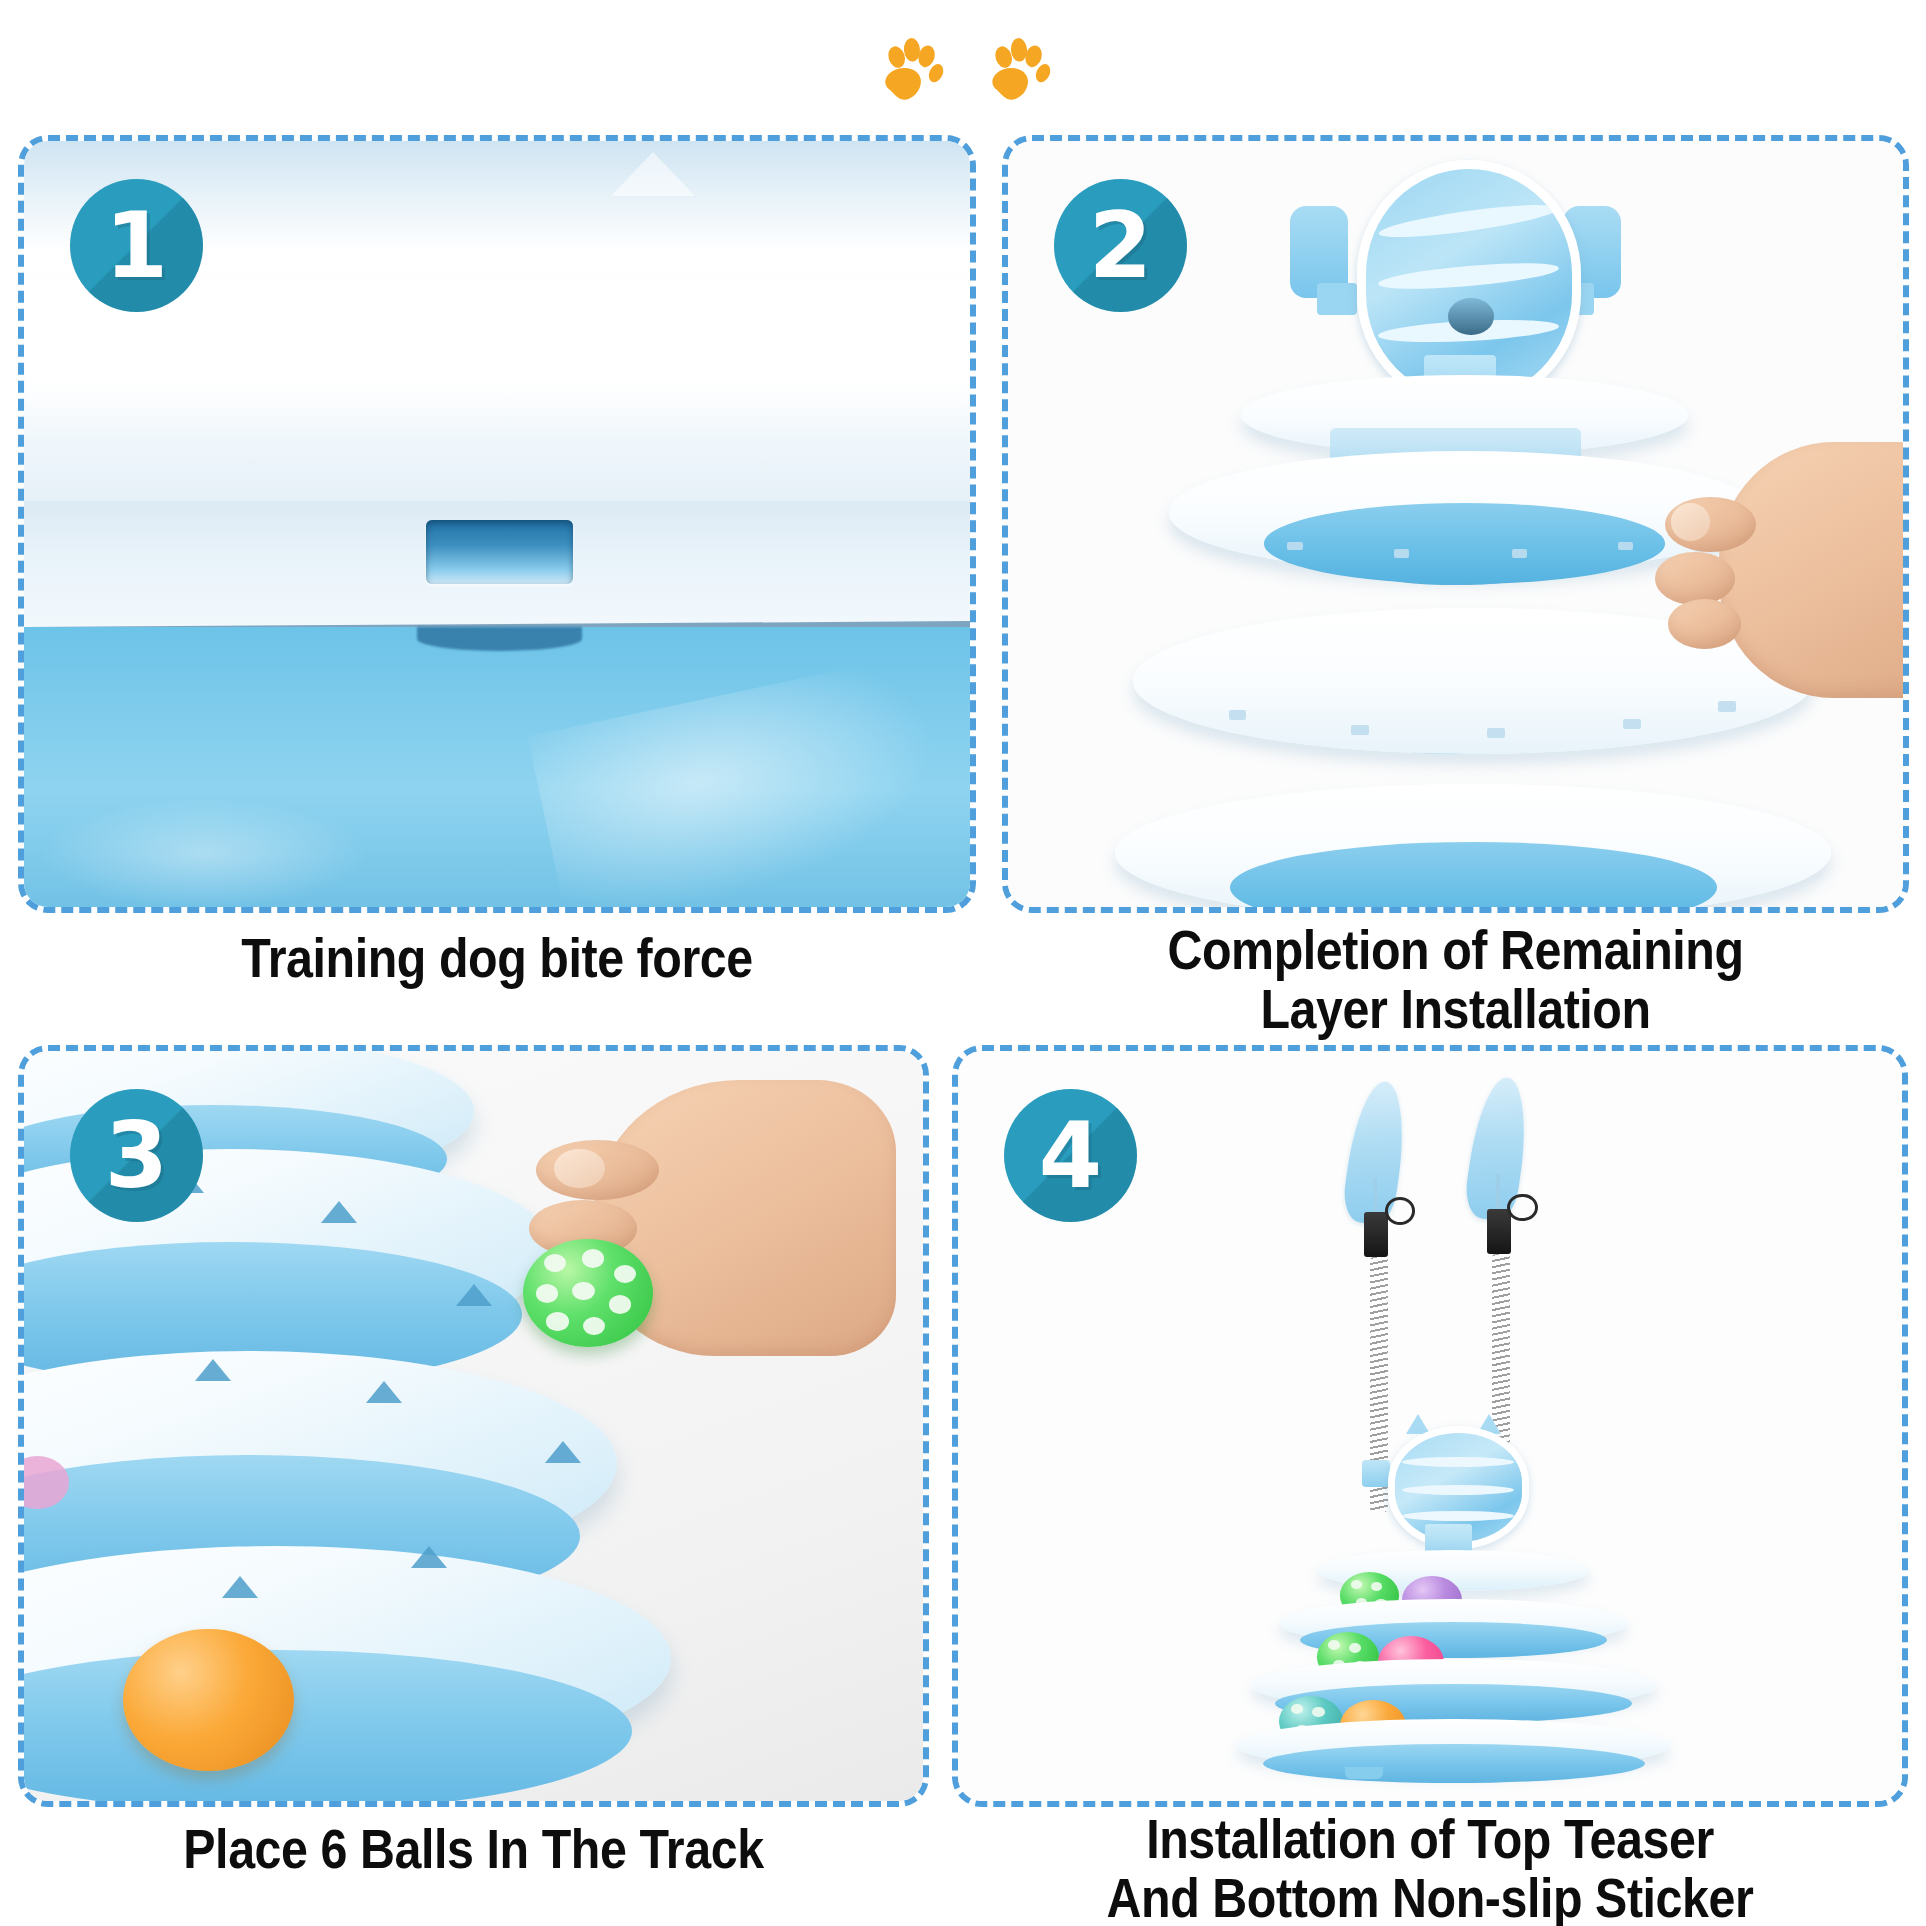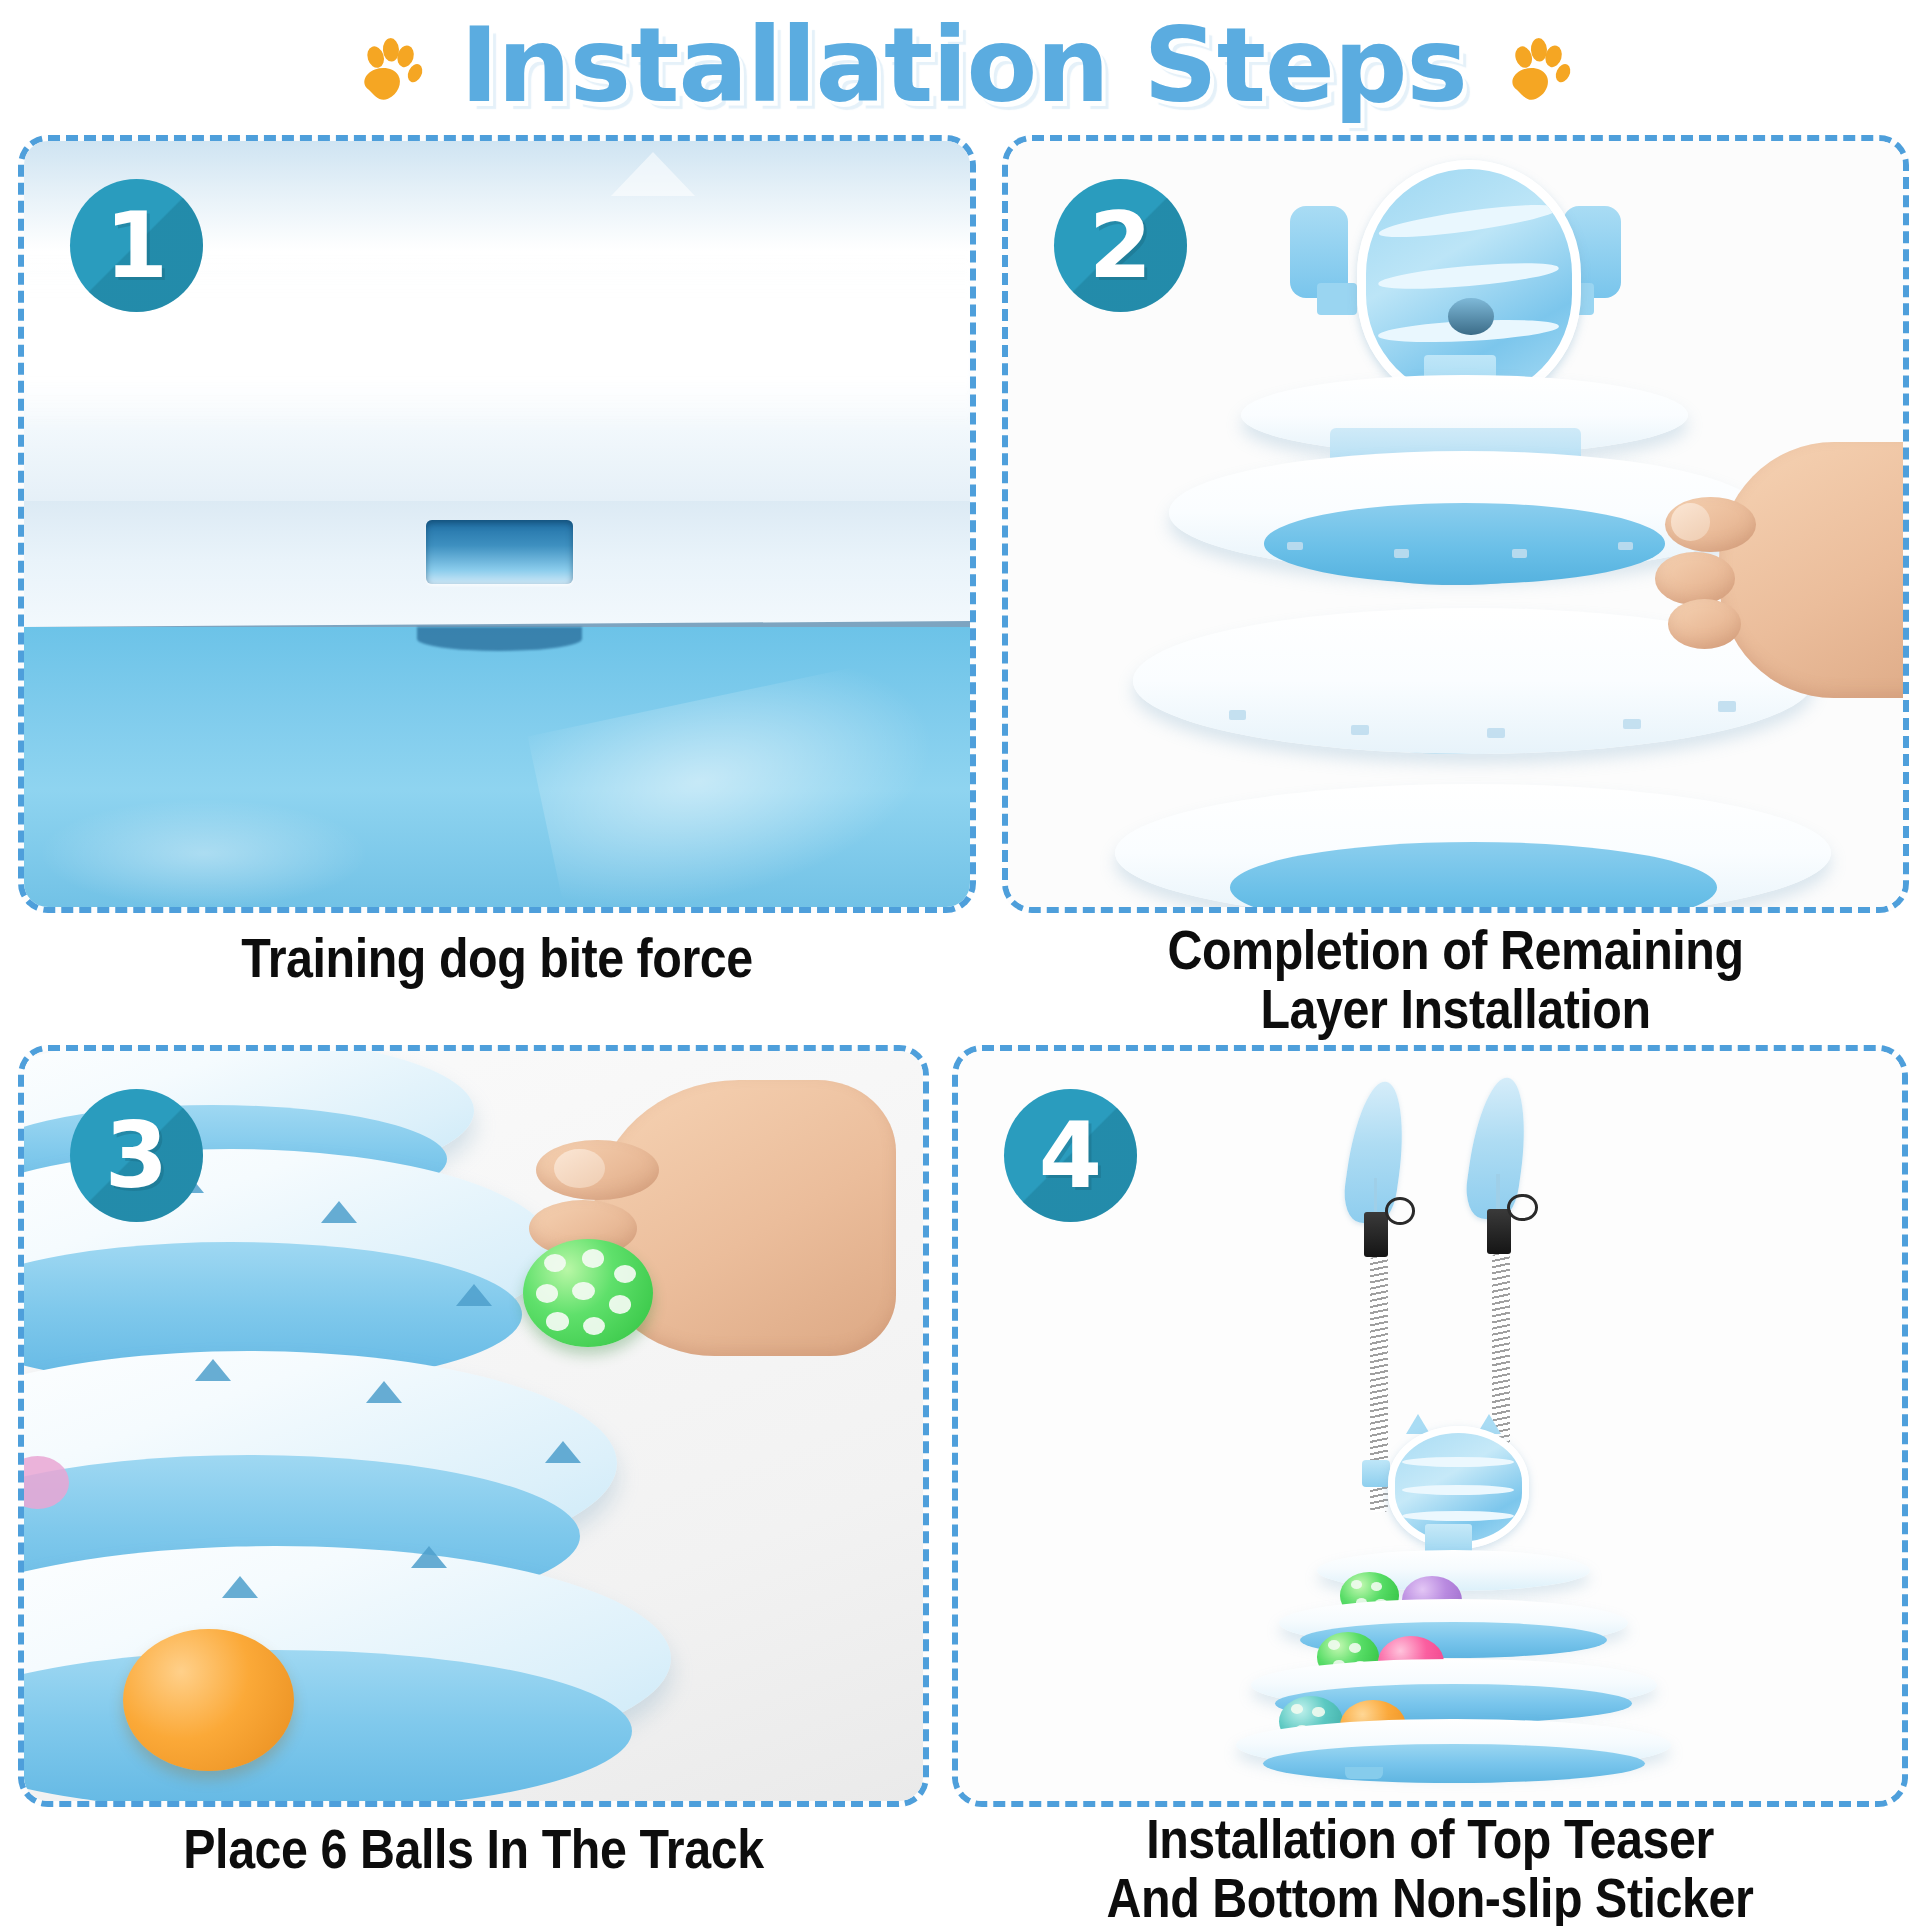--- a/index.html
+++ b/index.html
@@ -397,21 +397,20 @@
 <div class="title-bar">
   <div class="paw">
     <svg viewBox="0 0 100 100" aria-hidden="true">
       <ellipse cx="31" cy="33" rx="11" ry="15" fill="#F5A623" transform="rotate(-18 31 33)"></ellipse>
       <ellipse cx="52" cy="23" rx="11" ry="16" fill="#F5A623" transform="rotate(-4 52 23)"></ellipse>
       <ellipse cx="72" cy="32" rx="11" ry="15" fill="#F5A623" transform="rotate(16 72 32)"></ellipse>
       <ellipse cx="85" cy="55" rx="9" ry="13" fill="#F5A623" transform="rotate(26 85 55)"></ellipse>
       <path d="M22 78 C10 70 16 55 30 50 C42 46 56 48 62 58 C68 68 62 84 48 90 C37 95 30 86 22 78 Z" fill="#F5A623"></path>
     </svg>
   </div>
-  <div class="title-text">Installation Steps</div>
   <div class="paw">
     <svg viewBox="0 0 100 100" aria-hidden="true">
       <ellipse cx="31" cy="33" rx="11" ry="15" fill="#F5A623" transform="rotate(-18 31 33)"></ellipse>
       <ellipse cx="52" cy="23" rx="11" ry="16" fill="#F5A623" transform="rotate(-4 52 23)"></ellipse>
       <ellipse cx="72" cy="32" rx="11" ry="15" fill="#F5A623" transform="rotate(16 72 32)"></ellipse>
       <ellipse cx="85" cy="55" rx="9" ry="13" fill="#F5A623" transform="rotate(26 85 55)"></ellipse>
       <path d="M22 78 C10 70 16 55 30 50 C42 46 56 48 62 58 C68 68 62 84 48 90 C37 95 30 86 22 78 Z" fill="#F5A623"></path>
     </svg>
   </div>
 </div>

